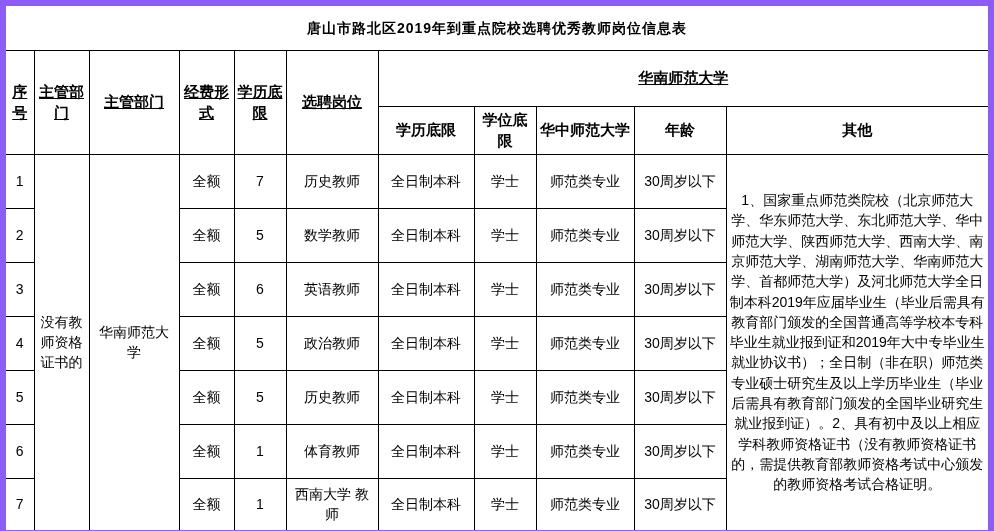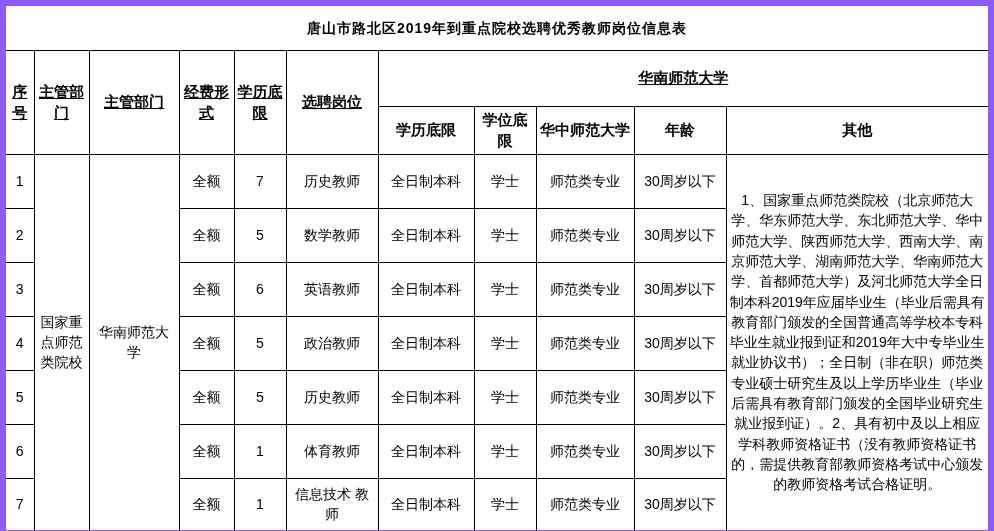--- a/index.html
+++ b/index.html
@@ -87,21 +87,21 @@
     <tr class="header-row2">
       <th>学历底限</th>
       <th>学位底限</th>
       <th>华中师范大学</th>
       <th>年龄</th>
       <th>其他</th>
     </tr>
 
     <tr class="data-row">
       <td>1</td>
-      <td class="merged-vcell" rowspan="7">国家重点师范类院校</td>
+      <td class="merged-vcell" rowspan="7">没有教师资格证书的</td>
       <td class="merged-vcell" rowspan="7">华南师范大学</td>
       <td>全额</td>
       <td>7</td>
       <td>历史教师</td>
       <td>全日制本科</td>
       <td>学士</td>
       <td>师范类专业</td>
       <td>30周岁以下</td>
       <td class="other-cell" rowspan="7">1、国家重点师范类院校（北京师范大学、华东师范大学、东北师范大学、华中师范大学、陕西师范大学、西南大学、南京师范大学、湖南师范大学、华南师范大学、首都师范大学）及河北师范大学全日制本科2019年应届毕业生（毕业后需具有教育部门颁发的全国普通高等学校本专科毕业生就业报到证和2019年大中专毕业生就业协议书）；全日制（非在职）师范类专业硕士研究生及以上学历毕业生（毕业后需具有教育部门颁发的全国毕业研究生就业报到证）。2、具有初中及以上相应学科教师资格证书（没有教师资格证书的，需提供教育部教师资格考试中心颁发的教师资格考试合格证明。</td>
     </tr>
@@ -158,21 +158,21 @@
       <td>全日制本科</td>
       <td>学士</td>
       <td>师范类专业</td>
       <td>30周岁以下</td>
     </tr>
 
     <tr class="data-row">
       <td>7</td>
       <td>全额</td>
       <td>1</td>
-      <td>信息技术 教师</td>
+      <td>西南大学 教师</td>
       <td>全日制本科</td>
       <td>学士</td>
       <td>师范类专业</td>
       <td>30周岁以下</td>
     </tr>
   </tbody>
     </table>
 </div>
 
 </body></html>

